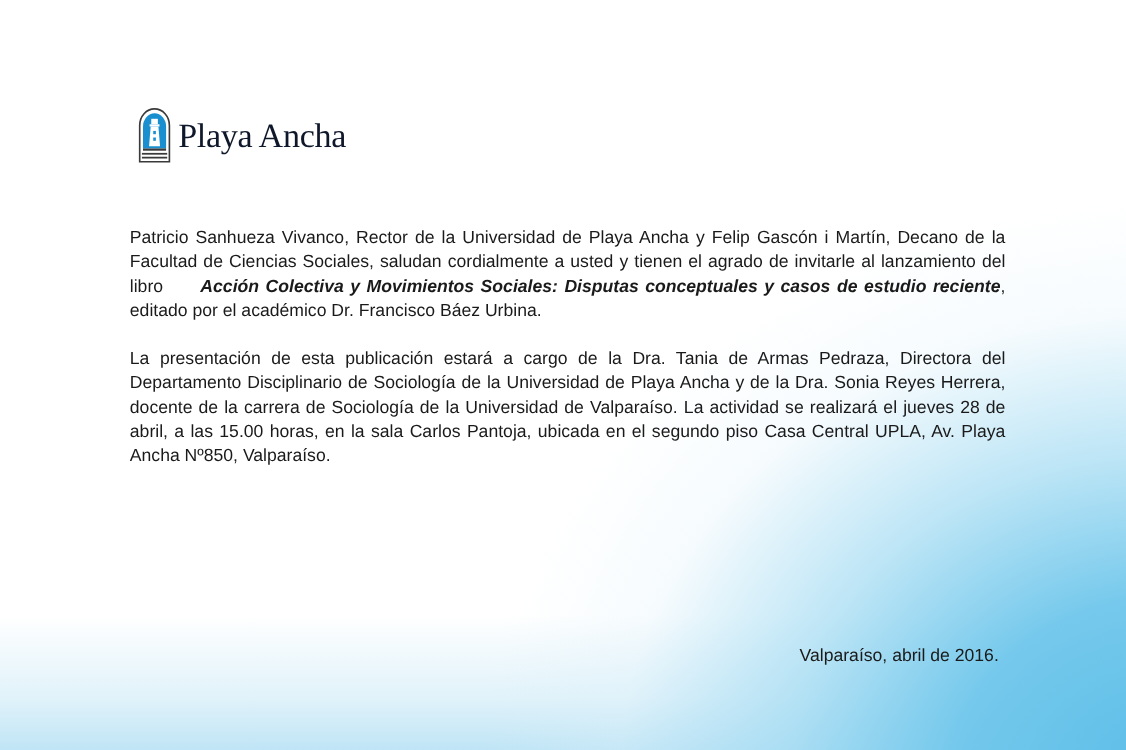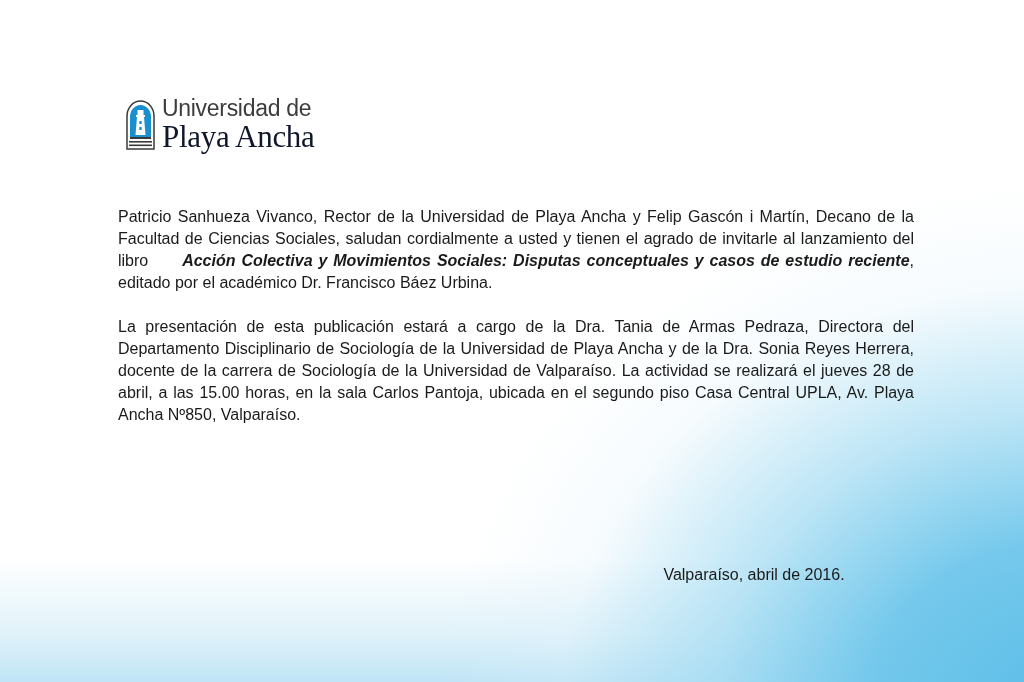--- a/index.html
+++ b/index.html
@@ -72,22 +72,22 @@
     }
     .book-title {
       font-weight: bold;
       font-style: italic;
       margin-left: 28px;
     }
     .signoff {
       position: absolute;
       left: 600px;
       width: 308px;
-      top: 564px;
-      text-align: center;
+      top: 586px;
+      text-align: right;
       font-size: 16px;
       line-height: 22px;
       z-index: 1;
     }
   </style>
 </head>
 <body>
 
 <div class="bg"></div>
 
@@ -103,21 +103,20 @@
 
     <path d="M12 18 L19 18 L20.5 36 L10.5 36 Z" fill="#ffffff"></path>
     <rect x="14.3" y="22" width="2.4" height="3" fill="#1a8fd0"></rect>
     <rect x="14.3" y="28" width="2.4" height="3" fill="#1a8fd0"></rect>
 
     <rect x="5" y="38" width="21" height="2" fill="#3a3a3a"></rect>
     <rect x="4" y="42" width="23" height="1.6" fill="#3a3a3a"></rect>
     <rect x="4" y="45.5" width="23" height="1.6" fill="#3a3a3a"></rect>
   </svg>
   <div class="logo-text">
-    <span class="logo-line1">Universidad de</span>
     <span class="logo-line2">Playa Ancha</span>
   </div>
 </div>
 
 <div class="content">
   <p class="last-left"><span>Patricio Sanhueza Vivanco, Rector de la Universidad de Playa Ancha y Felip Gascón i Martín, Decano de la Facultad de Ciencias Sociales, saludan cordialmente a usted y tienen el agrado de invitarle al lanzamiento del libro </span><span class="book-title">Acción Colectiva y Movimientos Sociales: Disputas conceptuales y casos de estudio reciente</span><span>, editado por el  académico Dr. Francisco Báez Urbina.</span></p>
   <p class="last-left">La presentación de esta publicación estará a cargo de la Dra. Tania de Armas Pedraza, Directora del Departamento Disciplinario de Sociología de la Universidad de Playa Ancha y de la Dra. Sonia Reyes Herrera, docente de la carrera de Sociología de la Universidad de Valparaíso. La actividad se realizará el jueves 28 de abril, a las 15.00 horas, en la sala Carlos Pantoja, ubicada en el segundo piso Casa Central UPLA, Av. Playa Ancha Nº850, Valparaíso.</p>
 </div>
 
 <div class="signoff">Valparaíso, abril de 2016.</div>

